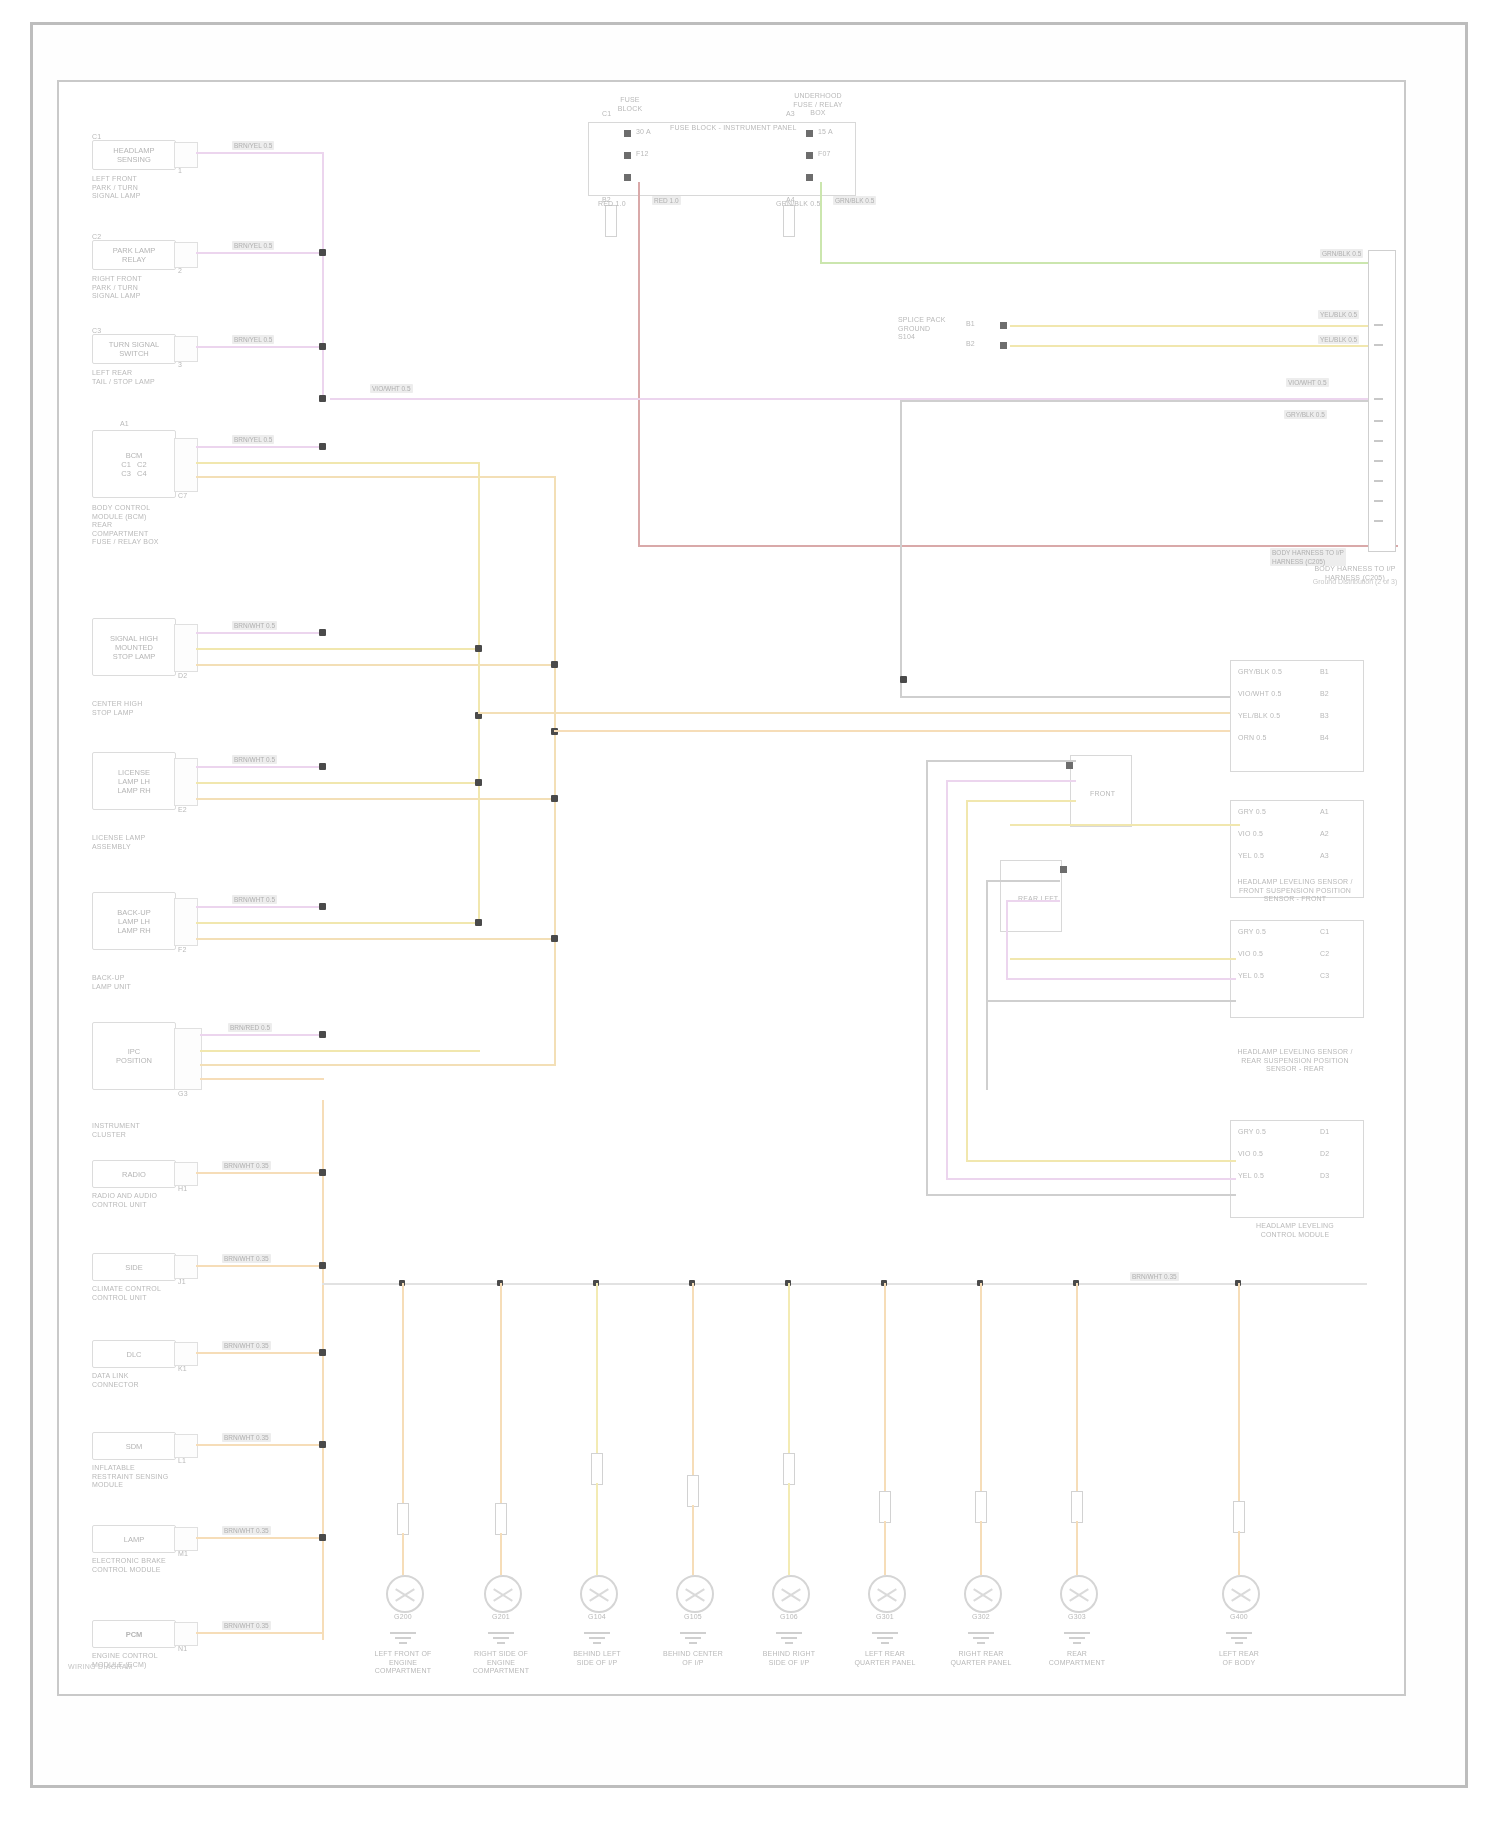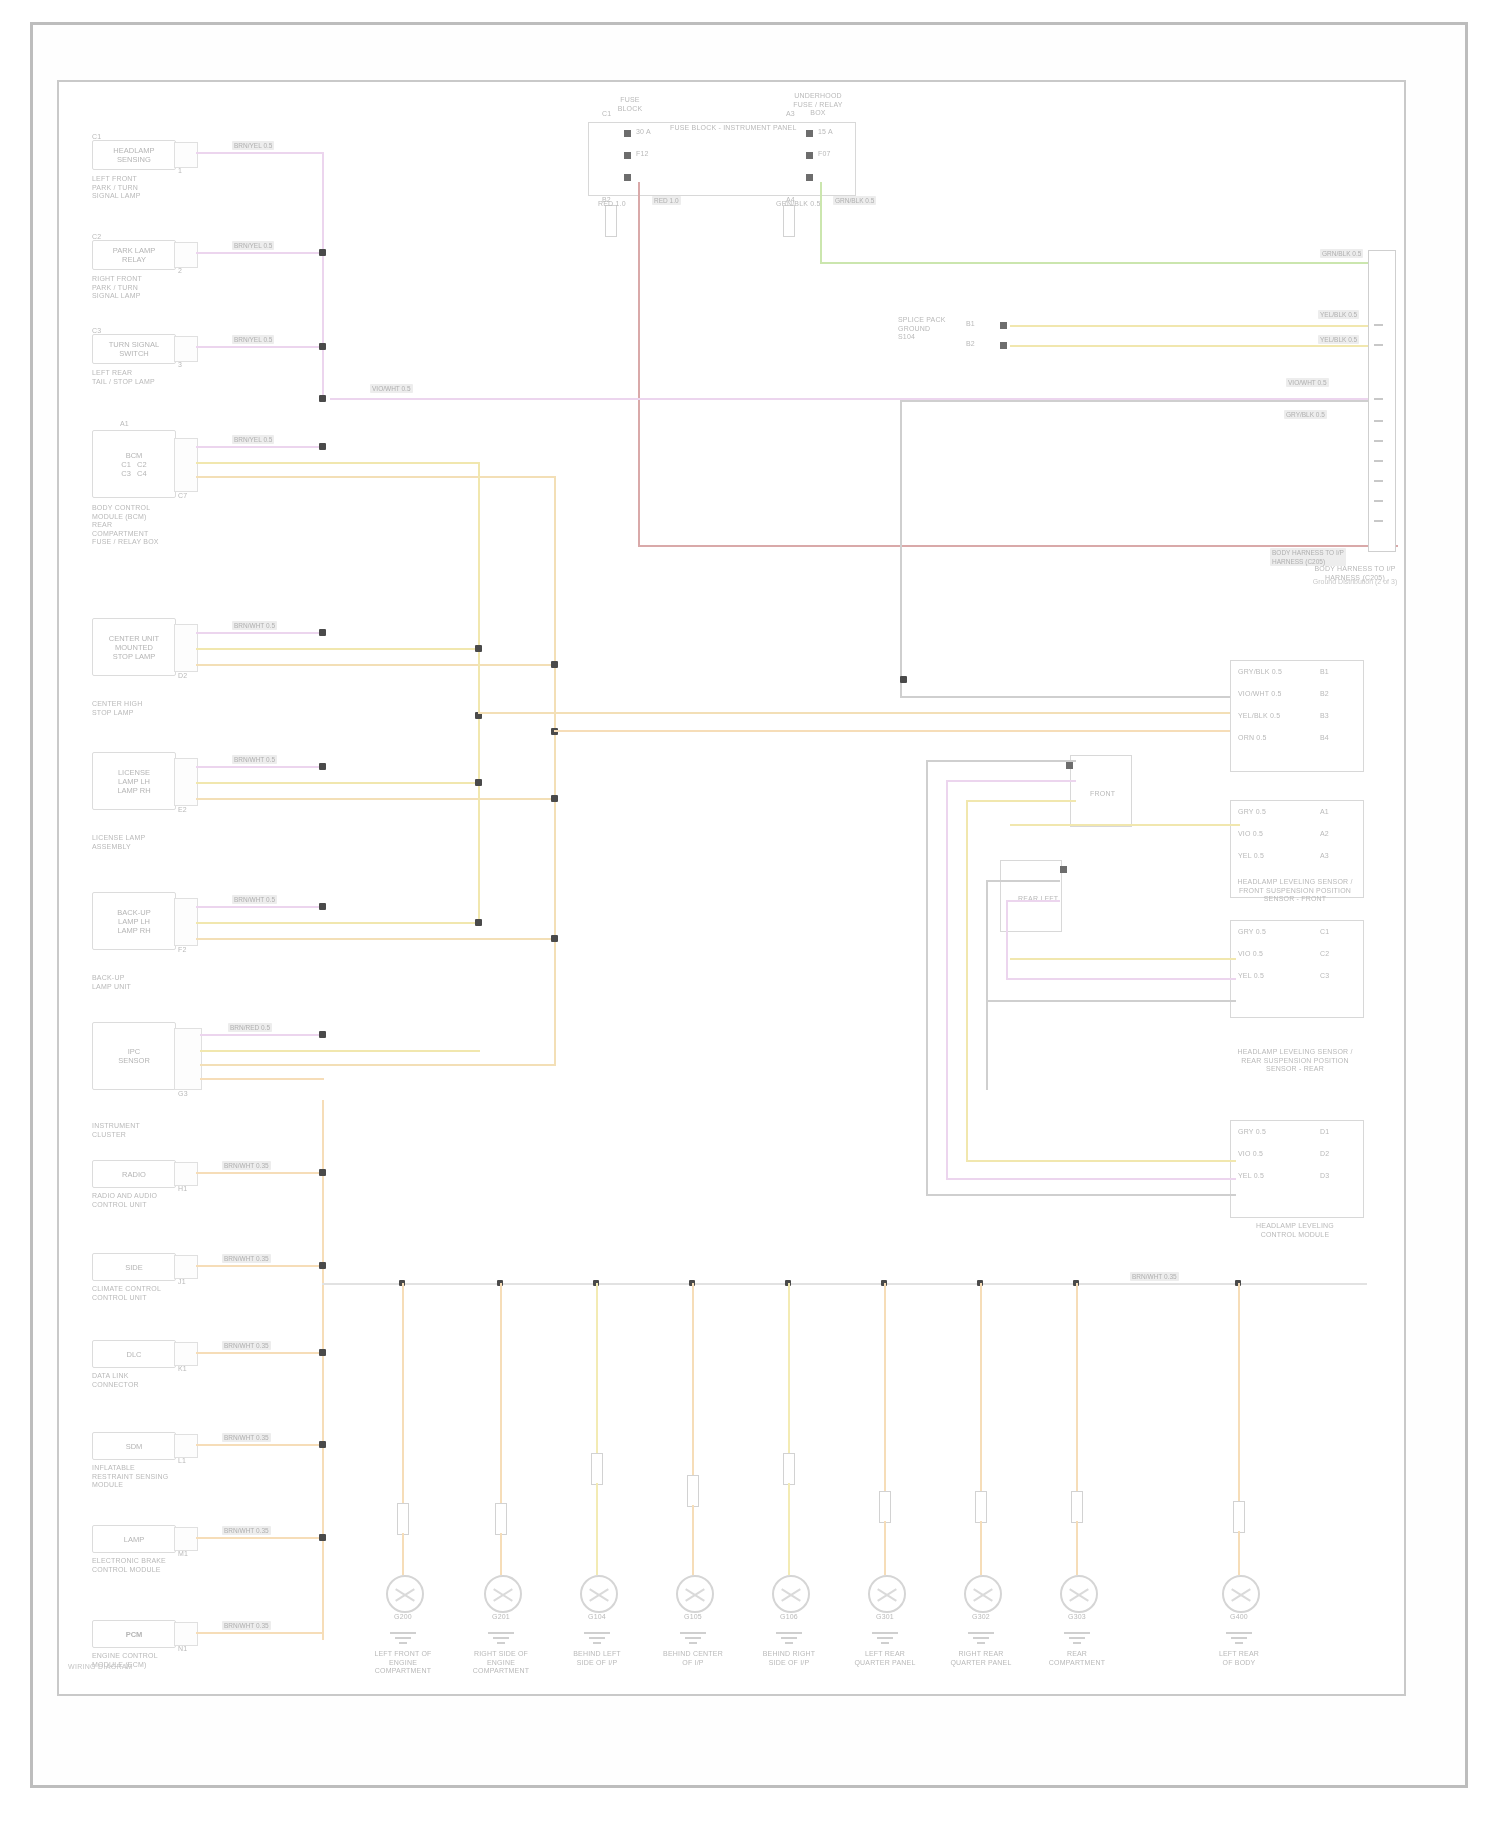--- a/index.html
+++ b/index.html
@@ -199,21 +199,21 @@
   <div class="wlab" style="left:232px;top:435px;">BRN/YEL 0.5</div>
   <div class="w wh" style="left:196px;top:462px;width:284px;background:#f1e7ae;"></div>
   <div class="w wh" style="left:196px;top:476px;width:360px;background:#f3dfb6;"></div>
   <div class="lbl" style="left:92px;top:504px;">BODY CONTROL
 MODULE (BCM)
 REAR
 COMPARTMENT
 FUSE / RELAY BOX</div>
 
   <div class="dev" style="left:92px;top:618px;width:82px;height:56px;">
-      <div class="dev-t">CENTER UNIT
+      <div class="dev-t">SIGNAL HIGH
 MOUNTED
 STOP LAMP</div>
     </div>
   <div class="stub" style="left:174px;top:624px;width:22px;height:46px;"></div>
   <div class="lbl" style="left:178px;top:672px;">D2</div>
   <div class="w wh" style="left:196px;top:632px;width:128px;background:#ecd5ee;"></div>
   <div class="wlab" style="left:232px;top:621px;">BRN/WHT 0.5</div>
   <div class="w wh" style="left:196px;top:648px;width:284px;background:#f1e7ae;"></div>
   <div class="w wh" style="left:196px;top:664px;width:360px;background:#f3dfb6;"></div>
   <div class="lbl" style="left:92px;top:700px;">CENTER HIGH
@@ -242,21 +242,21 @@
   <div class="lbl" style="left:178px;top:946px;">F2</div>
   <div class="w wh" style="left:196px;top:906px;width:128px;background:#ecd5ee;"></div>
   <div class="wlab" style="left:232px;top:895px;">BRN/WHT 0.5</div>
   <div class="w wh" style="left:196px;top:922px;width:284px;background:#f1e7ae;"></div>
   <div class="w wh" style="left:196px;top:938px;width:360px;background:#f3dfb6;"></div>
   <div class="lbl" style="left:92px;top:974px;">BACK-UP
 LAMP UNIT</div>
 
   <div class="dev" style="left:92px;top:1022px;width:82px;height:66px;">
       <div class="dev-t">IPC
-SENSOR</div>
+POSITION</div>
     </div>
   <div class="stub" style="left:174px;top:1028px;width:26px;height:60px;"></div>
   <div class="lbl" style="left:178px;top:1090px;">G3</div>
   <div class="w wh" style="left:200px;top:1034px;width:124px;background:#ecd5ee;"></div>
   <div class="wlab" style="left:228px;top:1023px;">BRN/RED 0.5</div>
   <div class="w wh" style="left:200px;top:1050px;width:280px;background:#f1e7ae;"></div>
   <div class="w wh" style="left:200px;top:1064px;width:356px;background:#f3dfb6;"></div>
   <div class="w wh" style="left:200px;top:1078px;width:124px;background:#f6ddb8;"></div>
   <div class="lbl" style="left:92px;top:1122px;">INSTRUMENT
 CLUSTER</div>

